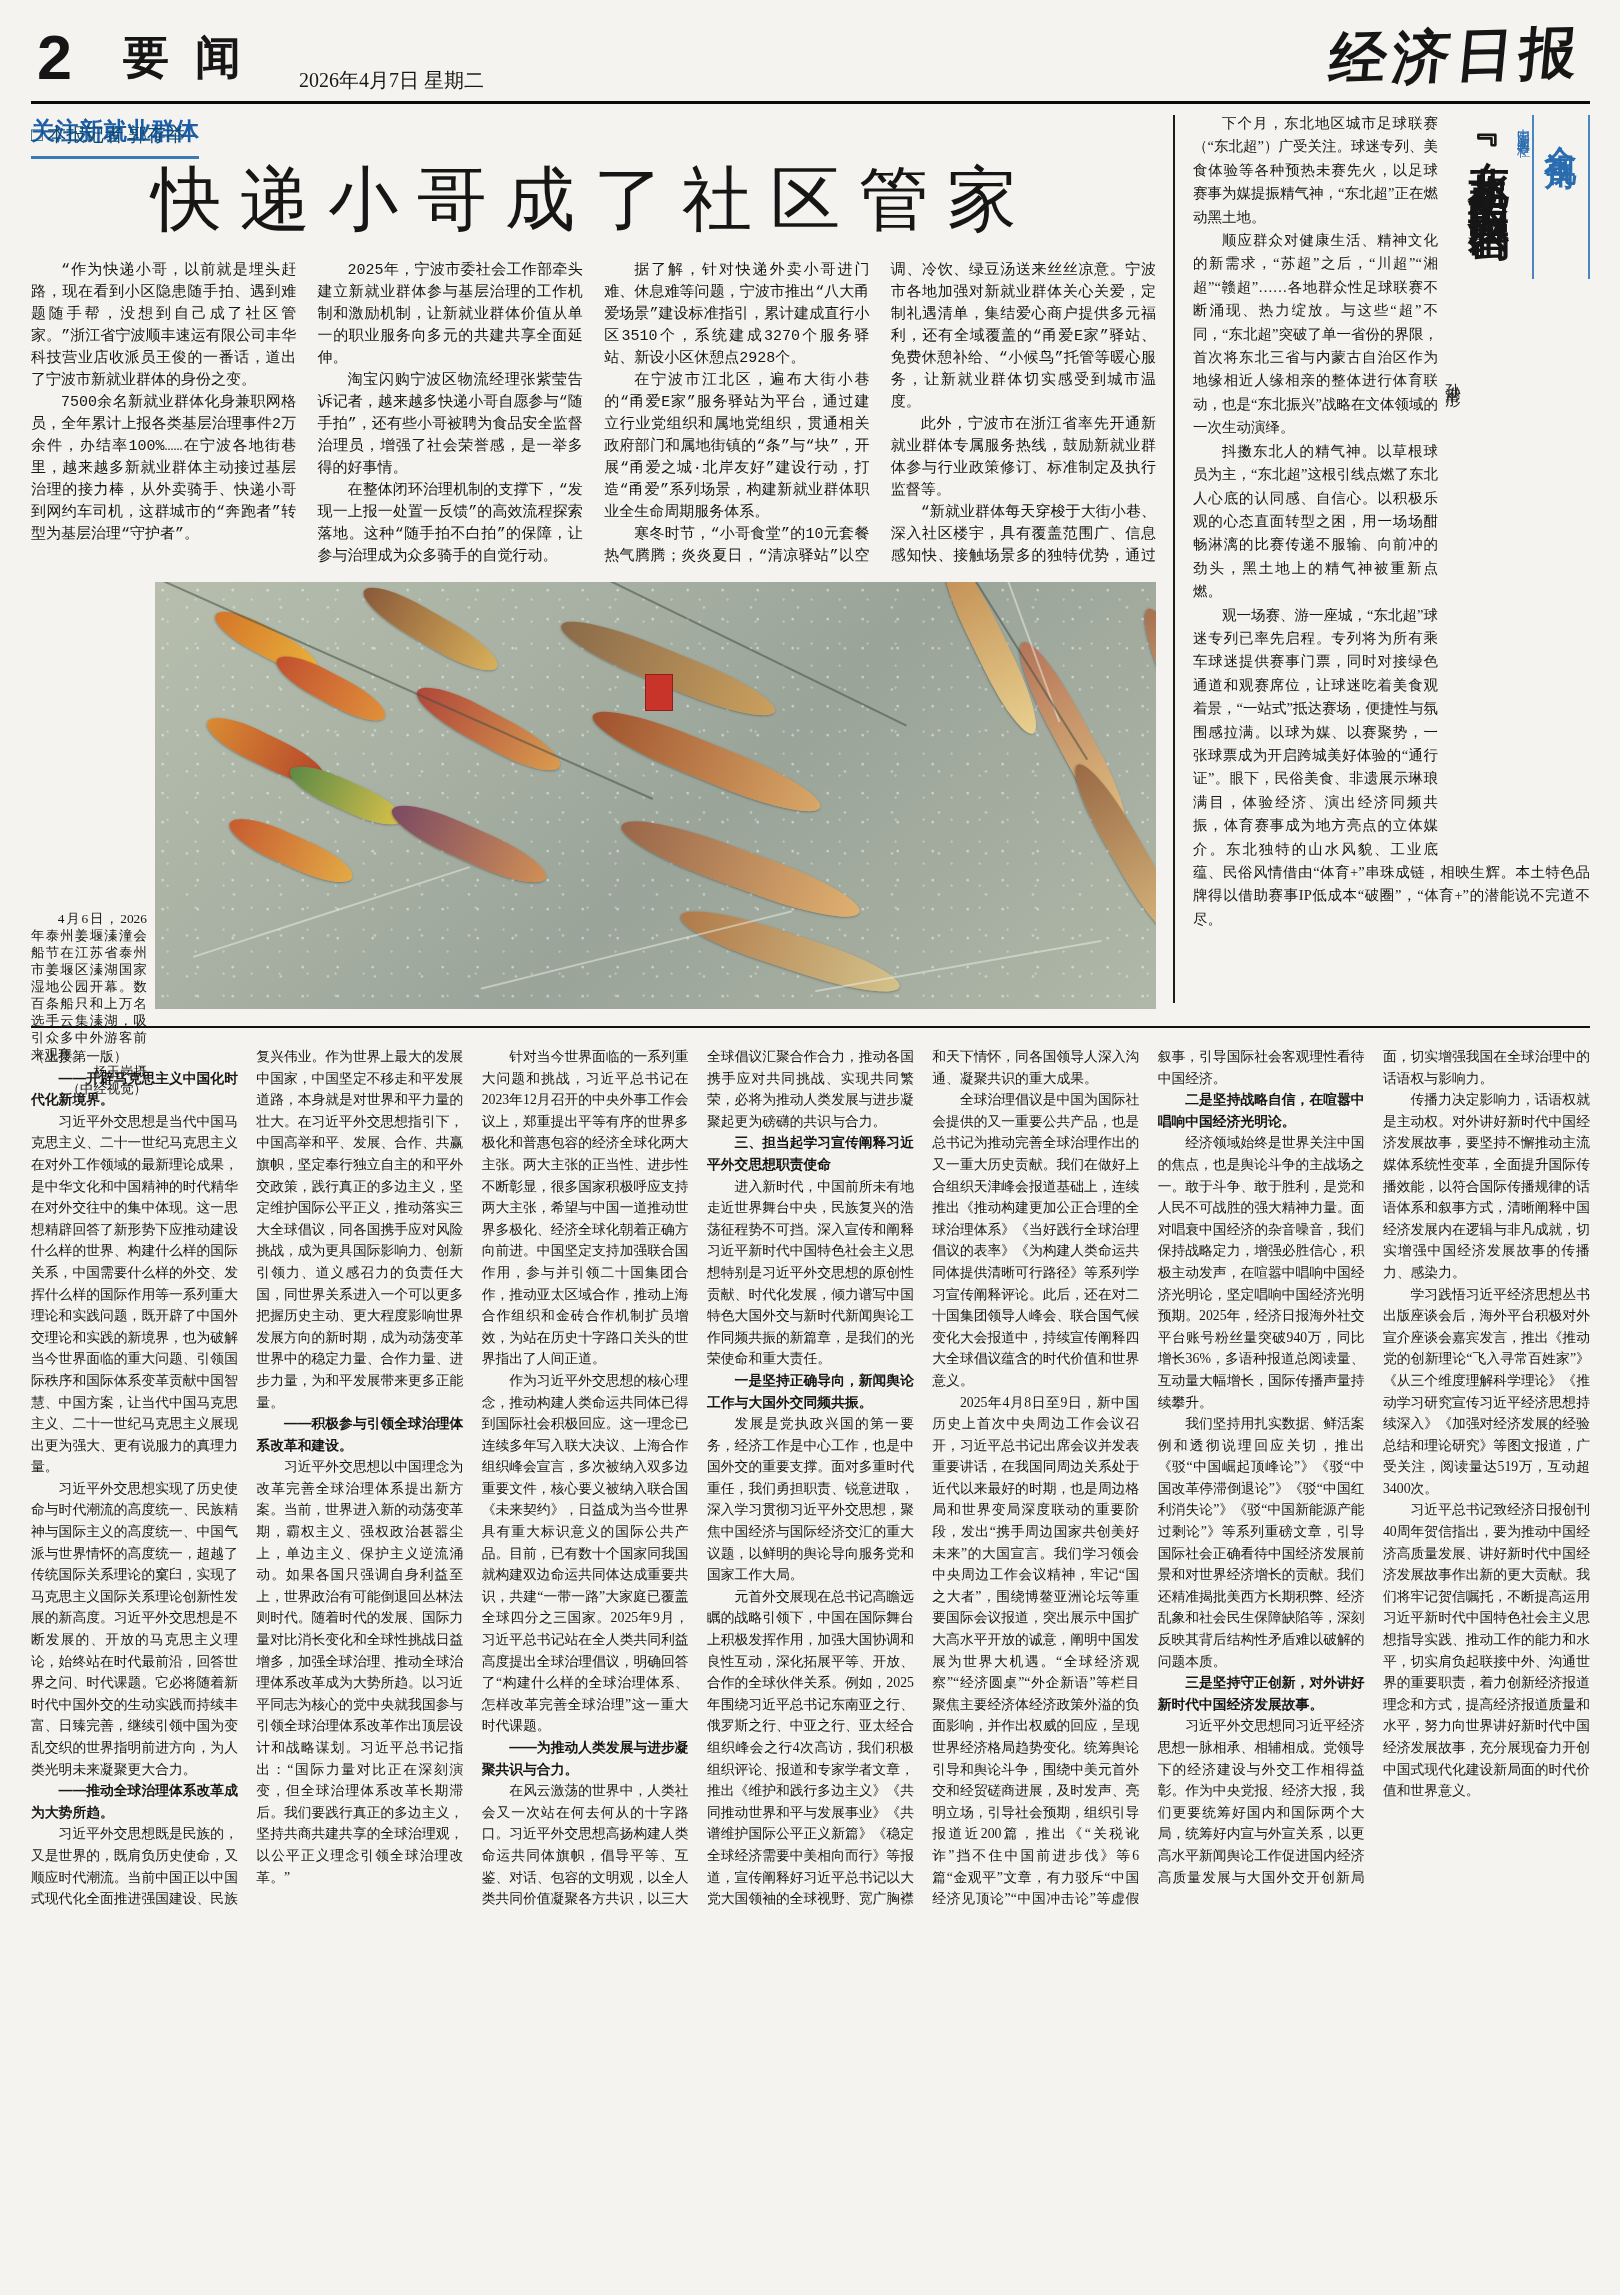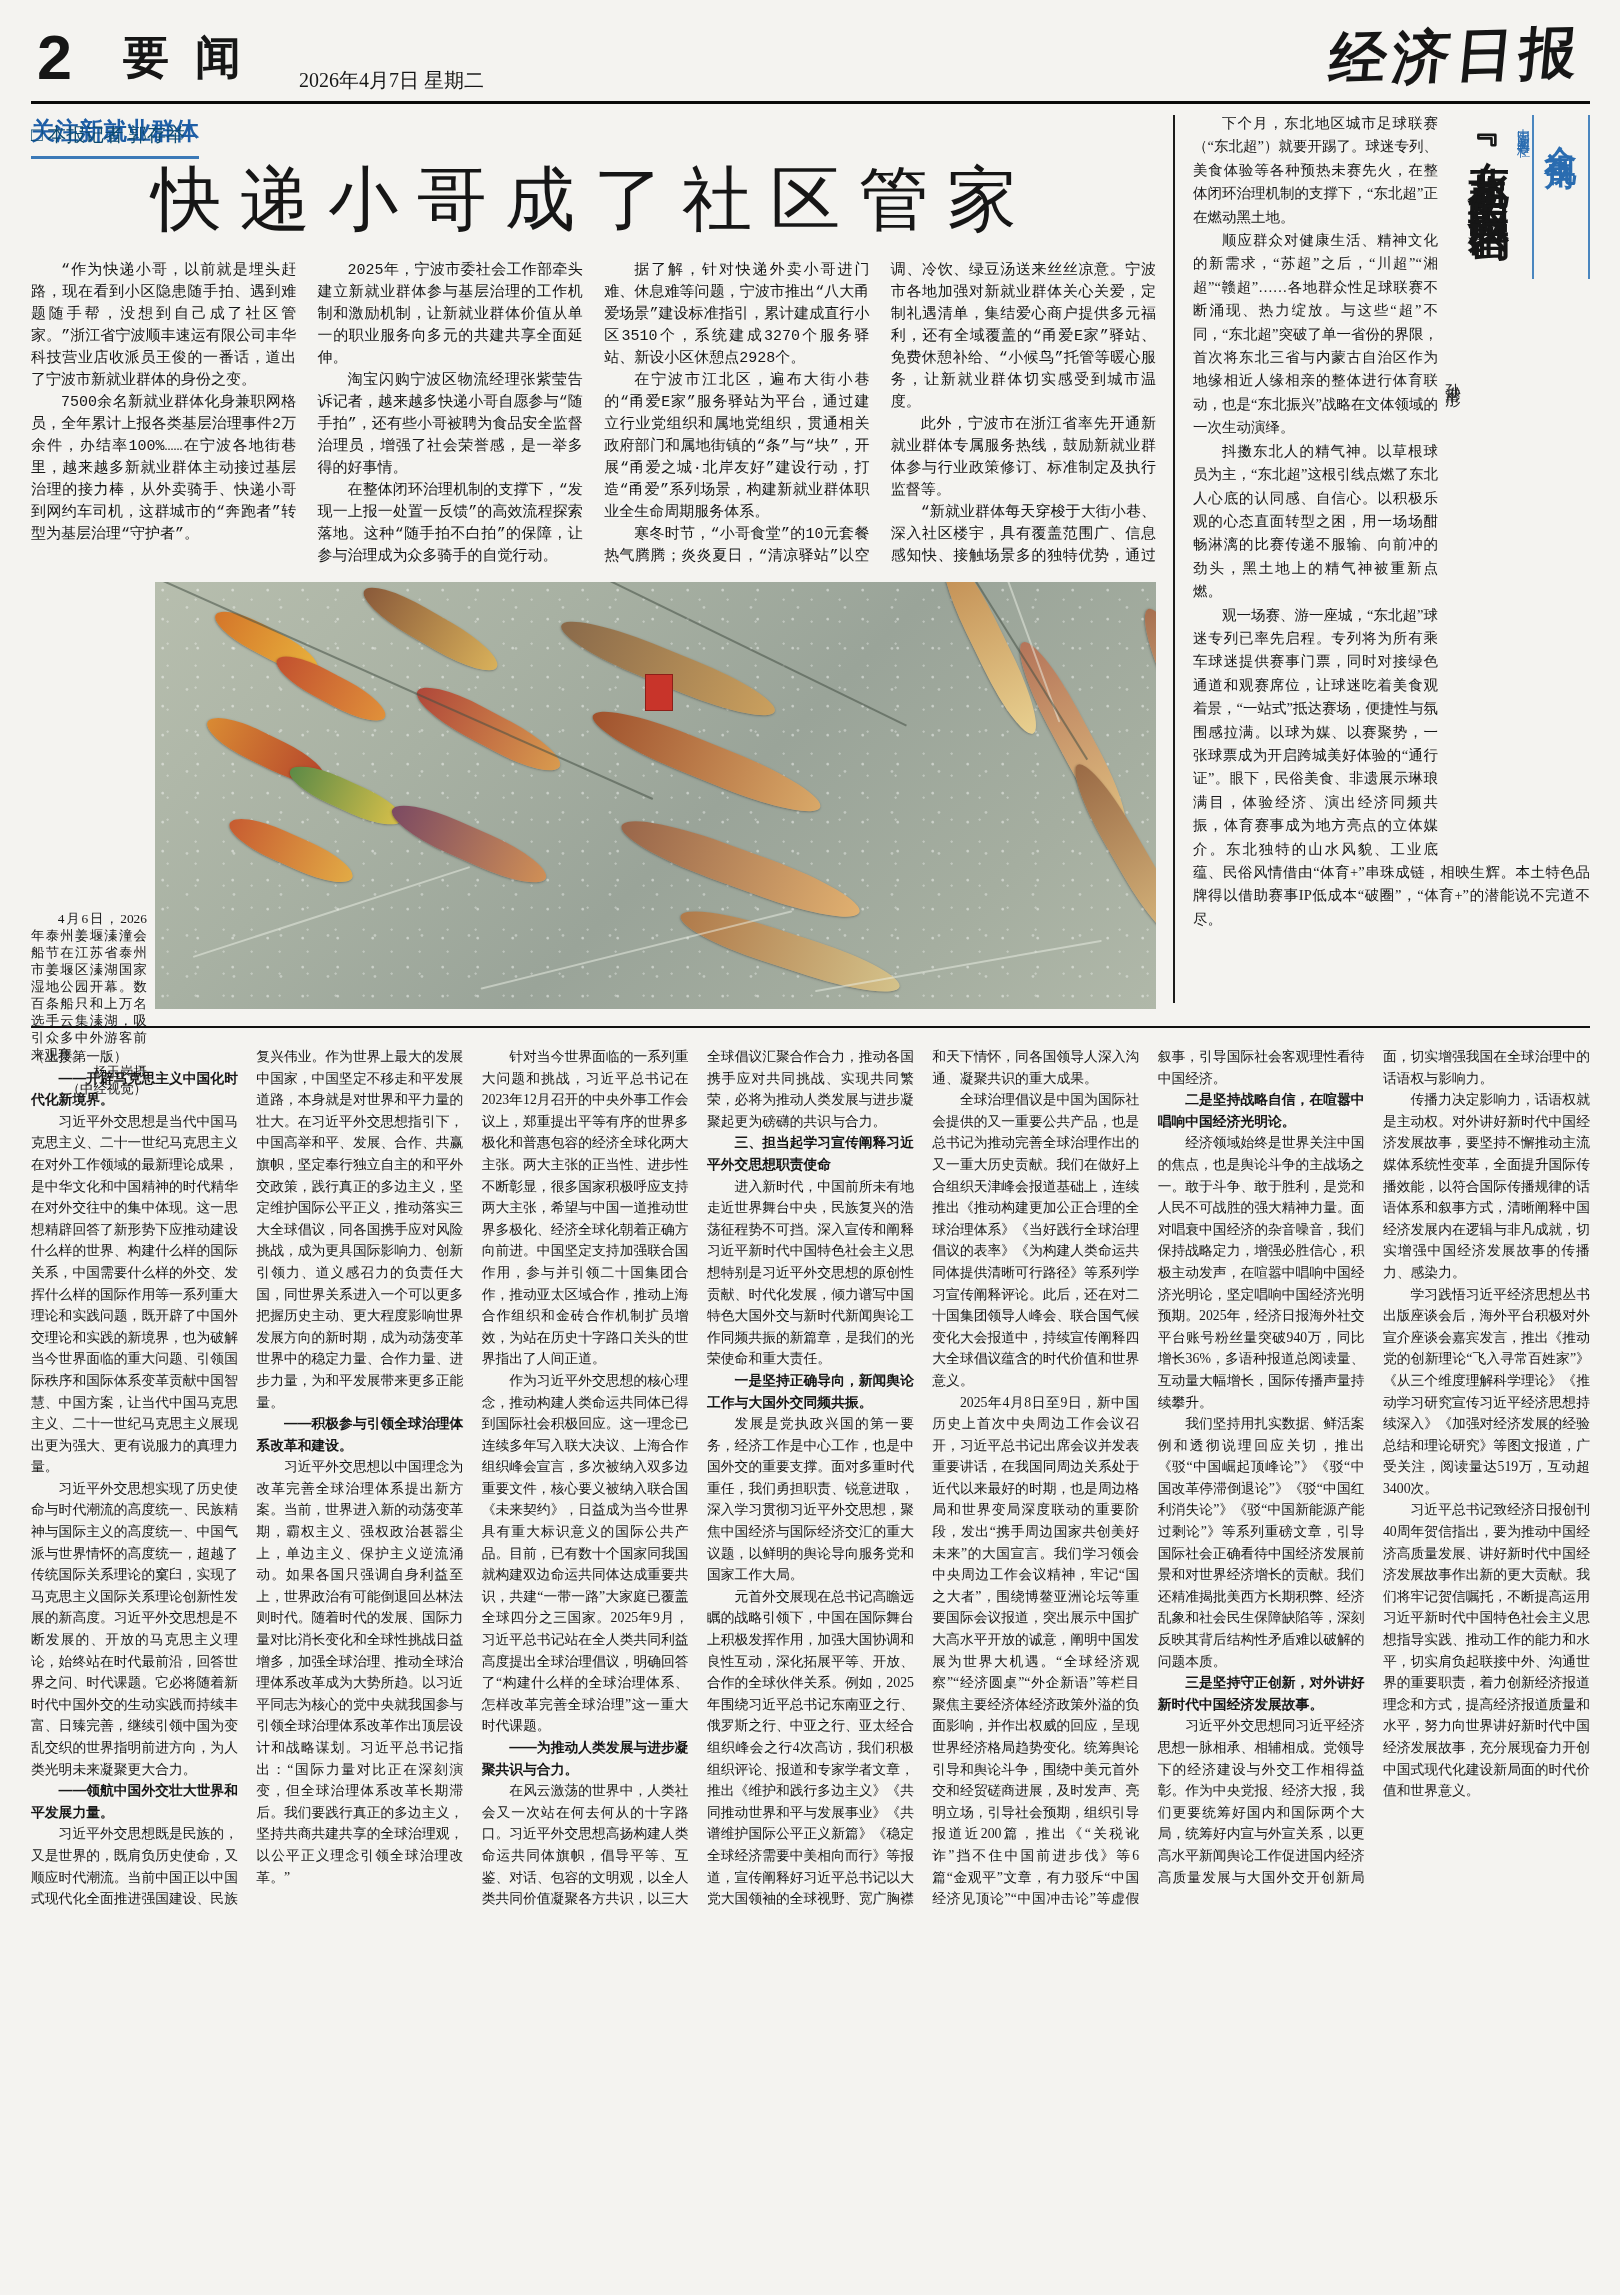--- a/index.html
+++ b/index.html
@@ -117,34 +117,34 @@
   <div id="sidebar">
     <div id="sbfloat">
       <div class="jsjbox">
         <div class="jsjmain">金视角</div>
       </div>
       <div class="jsjsub">中国新闻奖名专栏</div>
       <div class="sbtitle">『东北超』里的振兴密码</div>
       <div class="sbauthor">孙潜彤</div>
     </div>
     <div class="sbtext">
-        <p class="c-p">下个月，东北地区城市足球联赛（“东北超”）就要开踢了。球迷专列、美食体验等各种预热未赛先火，在整体闭环治理机制的支撑下，“东北超”正在燃动黑土地。</p>
+        <p class="c-p">下个月，东北地区城市足球联赛（“东北超”）广受关注。球迷专列、美食体验等各种预热未赛先火，以足球赛事为媒提振精气神，“东北超”正在燃动黑土地。</p>
         <p class="c-p">顺应群众对健康生活、精神文化的新需求，“苏超”之后，“川超”“湘超”“赣超”……各地群众性足球联赛不断涌现、热力绽放。与这些“超”不同，“东北超”突破了单一省份的界限，首次将东北三省与内蒙古自治区作为地缘相近人缘相亲的整体进行体育联动，也是“东北振兴”战略在文体领域的一次生动演绎。</p>
         <p class="c-p">抖擞东北人的精气神。以草根球员为主，“东北超”这根引线点燃了东北人心底的认同感、自信心。以积极乐观的心态直面转型之困，用一场场酣畅淋漓的比赛传递不服输、向前冲的劲头，黑土地上的精气神被重新点燃。</p>
         <p class="c-p">观一场赛、游一座城，“东北超”球迷专列已率先启程。专列将为所有乘车球迷提供赛事门票，同时对接绿色通道和观赛席位，让球迷吃着美食观着景，“一站式”抵达赛场，便捷性与氛围感拉满。以球为媒、以赛聚势，一张球票成为开启跨城美好体验的“通行证”。眼下，民俗美食、非遗展示琳琅满目，体验经济、演出经济同频共振，体育赛事成为地方亮点的立体媒介。东北独特的山水风貌、工业底蕴、民俗风情借由“体育+”串珠成链，相映生辉。本土特色品牌得以借助赛事IP低成本“破圈”，“体育+”的潜能说不完道不尽。</p>
       </div>
   </div>
 
   <div id="hline"></div>
   <div id="contbody">
       <p class="c-n">（上接第一版）</p>
       <p class="c-h">——开辟马克思主义中国化时代化新境界。</p>
       <p class="c-p">习近平外交思想是当代中国马克思主义、二十一世纪马克思主义在对外工作领域的最新理论成果，是中华文化和中国精神的时代精华在对外交往中的集中体现。这一思想精辟回答了新形势下应推动建设什么样的世界、构建什么样的国际关系，中国需要什么样的外交、发挥什么样的国际作用等一系列重大理论和实践问题，既开辟了中国外交理论和实践的新境界，也为破解当今世界面临的重大问题、引领国际秩序和国际体系变革贡献中国智慧、中国方案，让当代中国马克思主义、二十一世纪马克思主义展现出更为强大、更有说服力的真理力量。</p>
       <p class="c-p">习近平外交思想实现了历史使命与时代潮流的高度统一、民族精神与国际主义的高度统一、中国气派与世界情怀的高度统一，超越了传统国际关系理论的窠臼，实现了马克思主义国际关系理论创新性发展的新高度。习近平外交思想是不断发展的、开放的马克思主义理论，始终站在时代最前沿，回答世界之问、时代课题。它必将随着新时代中国外交的生动实践而持续丰富、日臻完善，继续引领中国为变乱交织的世界指明前进方向，为人类光明未来凝聚更大合力。</p>
-      <p class="c-h">——领航中国外交壮大世界和平发展力量。</p>
+      <p class="c-h">——推动全球治理体系改革成为大势所趋。</p>
       <p class="c-p">习近平外交思想既是民族的，又是世界的，既肩负历史使命，又顺应时代潮流。当前中国正以中国式现代化全面推进强国建设、民族复兴伟业。作为世界上最大的发展中国家，中国坚定不移走和平发展道路，本身就是对世界和平力量的壮大。在习近平外交思想指引下，中国高举和平、发展、合作、共赢旗帜，坚定奉行独立自主的和平外交政策，践行真正的多边主义，坚定维护国际公平正义，推动落实三大全球倡议，同各国携手应对风险挑战，成为更具国际影响力、创新引领力、道义感召力的负责任大国，同世界关系进入一个可以更多把握历史主动、更大程度影响世界发展方向的新时期，成为动荡变革世界中的稳定力量、合作力量、进步力量，为和平发展带来更多正能量。</p>
       <p class="c-h">——积极参与引领全球治理体系改革和建设。</p>
       <p class="c-p">习近平外交思想以中国理念为改革完善全球治理体系提出新方案。当前，世界进入新的动荡变革期，霸权主义、强权政治甚嚣尘上，单边主义、保护主义逆流涌动。如果各国只强调自身利益至上，世界政治有可能倒退回丛林法则时代。随着时代的发展、国际力量对比消长变化和全球性挑战日益增多，加强全球治理、推动全球治理体系改革成为大势所趋。以习近平同志为核心的党中央就我国参与引领全球治理体系改革作出顶层设计和战略谋划。习近平总书记指出：“国际力量对比正在深刻演变，但全球治理体系改革长期滞后。我们要践行真正的多边主义，坚持共商共建共享的全球治理观，以公平正义理念引领全球治理改革。”</p>
       <p class="c-p">针对当今世界面临的一系列重大问题和挑战，习近平总书记在2023年12月召开的中央外事工作会议上，郑重提出平等有序的世界多极化和普惠包容的经济全球化两大主张。两大主张的正当性、进步性不断彰显，很多国家积极呼应支持两大主张，希望与中国一道推动世界多极化、经济全球化朝着正确方向前进。中国坚定支持加强联合国作用，参与并引领二十国集团合作，推动亚太区域合作，推动上海合作组织和金砖合作机制扩员增效，为站在历史十字路口关头的世界指出了人间正道。</p>
       <p class="c-p">作为习近平外交思想的核心理念，推动构建人类命运共同体已得到国际社会积极回应。这一理念已连续多年写入联大决议、上海合作组织峰会宣言，多次被纳入双多边重要文件，核心要义被纳入联合国《未来契约》，日益成为当今世界具有重大标识意义的国际公共产品。目前，已有数十个国家同我国就构建双边命运共同体达成重要共识，共建“一带一路”大家庭已覆盖全球四分之三国家。2025年9月，习近平总书记站在全人类共同利益高度提出全球治理倡议，明确回答了“构建什么样的全球治理体系、怎样改革完善全球治理”这一重大时代课题。</p>
       <p class="c-h">——为推动人类发展与进步凝聚共识与合力。</p>
       <p class="c-p">在风云激荡的世界中，人类社会又一次站在何去何从的十字路口。习近平外交思想高扬构建人类命运共同体旗帜，倡导平等、互鉴、对话、包容的文明观，以全人类共同价值凝聚各方共识，以三大全球倡议汇聚合作合力，推动各国携手应对共同挑战、实现共同繁荣，必将为推动人类发展与进步凝聚起更为磅礴的共识与合力。</p>
       <p class="c-h">三、担当起学习宣传阐释习近平外交思想职责使命</p>
       <p class="c-p">进入新时代，中国前所未有地走近世界舞台中央，民族复兴的浩荡征程势不可挡。深入宣传和阐释习近平新时代中国特色社会主义思想特别是习近平外交思想的原创性贡献、时代化发展，倾力谱写中国特色大国外交与新时代新闻舆论工作同频共振的新篇章，是我们的光荣使命和重大责任。</p>
       <p class="c-h">一是坚持正确导向，新闻舆论工作与大国外交同频共振。</p>

